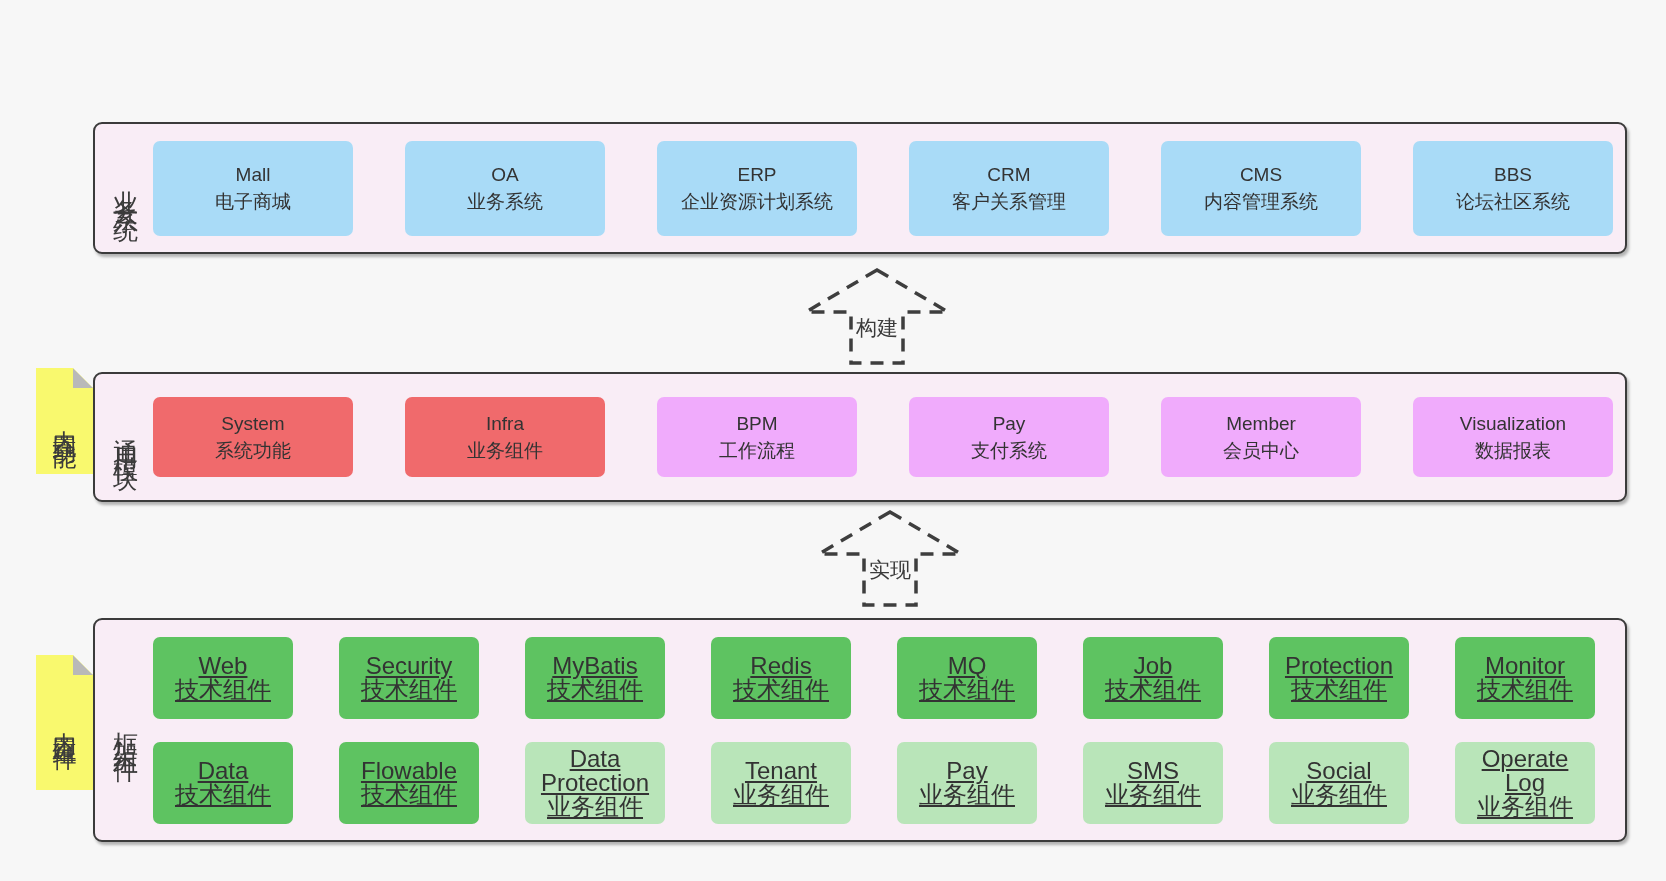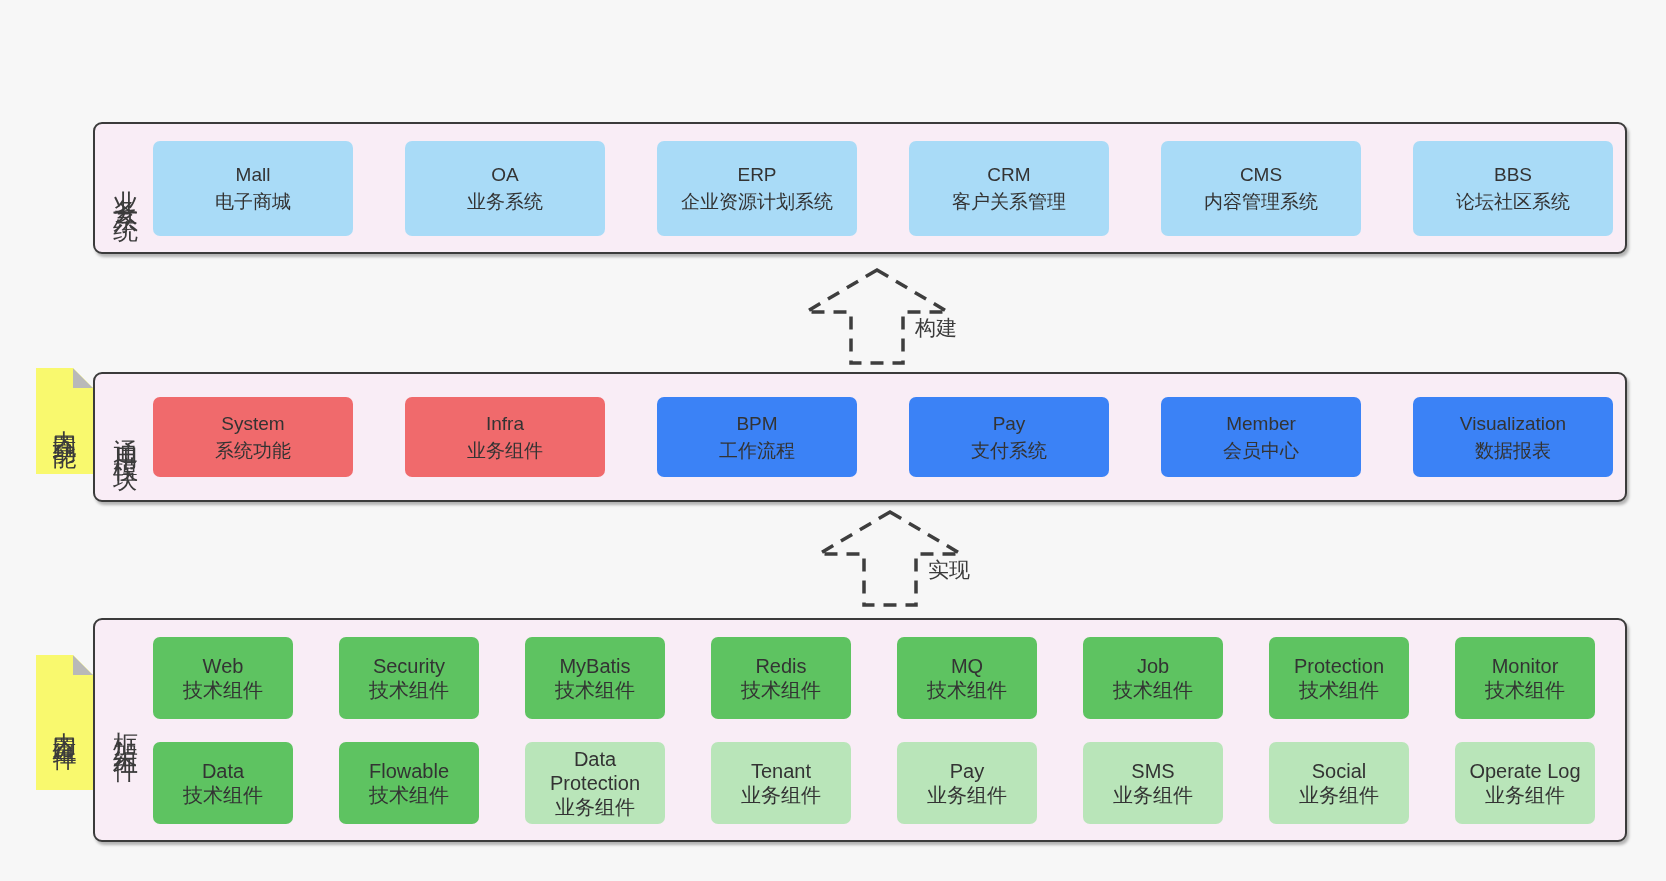--- a/index.html
+++ b/index.html
@@ -42,24 +42,24 @@
   
   .box{
     box-sizing:border-box;
     border-radius:7px;
     display:flex;flex-direction:column;justify-content:center;align-items:center;
     text-align:center;
     font-size:19px;line-height:27px;
   }
   .s1 .box,.s2 .box{width:200px;height:95px;}
   .s2 .box{height:80px;}
-  .s3 .box{width:140px;height:82px;font-size:20px;line-height:24px;padding:0 4px;}
+  .s3 .box{width:140px;height:82px;font-size:24px;line-height:24px;padding:0 4px;text-decoration:underline;}
   .blue{background:#a9dbf7;}
   .red{background:#f06a6c;}
-  .pink{background:#3b82f6;}
+  .pink{background:#f0abfc;}
   .green{background:#5ec361;}
   .lightgreen{background:#b9e5b9;}
 
   
   .note{
     position:absolute;left:36px;width:57px;
     background:#f9f96e;
     box-shadow:1px 2px 2px rgba(0,0,0,0.18);
     clip-path:polygon(0 0,calc(100% - 20px) 0,100% 20px,100% 100%,0 100%);
     display:flex;align-items:center;justify-content:center;
@@ -78,21 +78,21 @@
     color:#3b3b3b;text-align:center;
   }
 
   
   .arrow{position:absolute;width:160px;height:105px;z-index:0;}
   .arrow1{left:797px;top:263px;}
   .arrow2{left:810px;top:505px;}
   .arrow svg{position:absolute;left:0;top:0;}
   .arrow-label{
     position:absolute;left:0;right:0;top:51px;
-    text-align:right;font-size:21px;color:#3b3b3b;
+    text-align:center;font-size:21px;color:#3b3b3b;
   }
 </style>
 </head>
 <body>
 
 <div class="canvas">
 
   <div class="note note1">
     <span class="fold"></span>
     <span class="vtext">内置功能</span>

